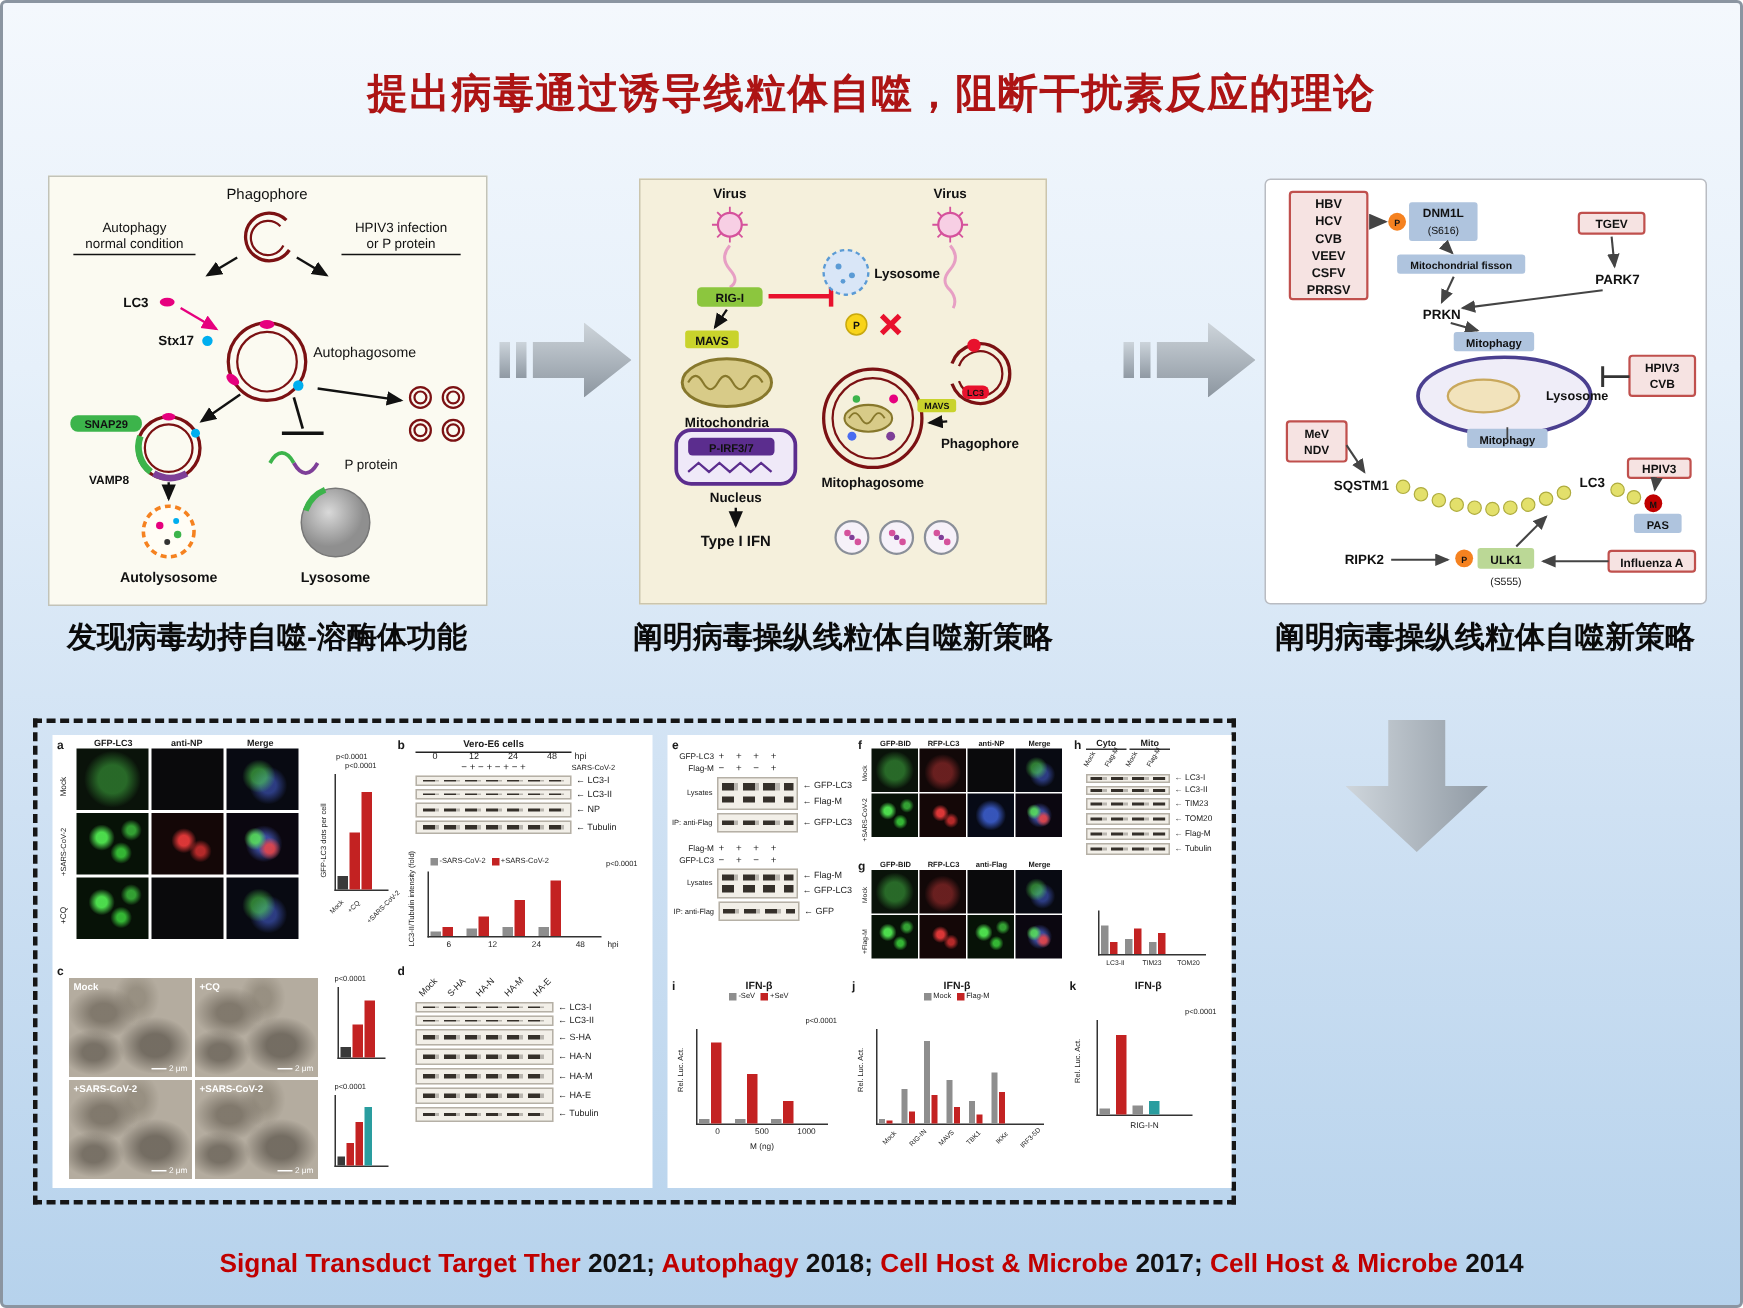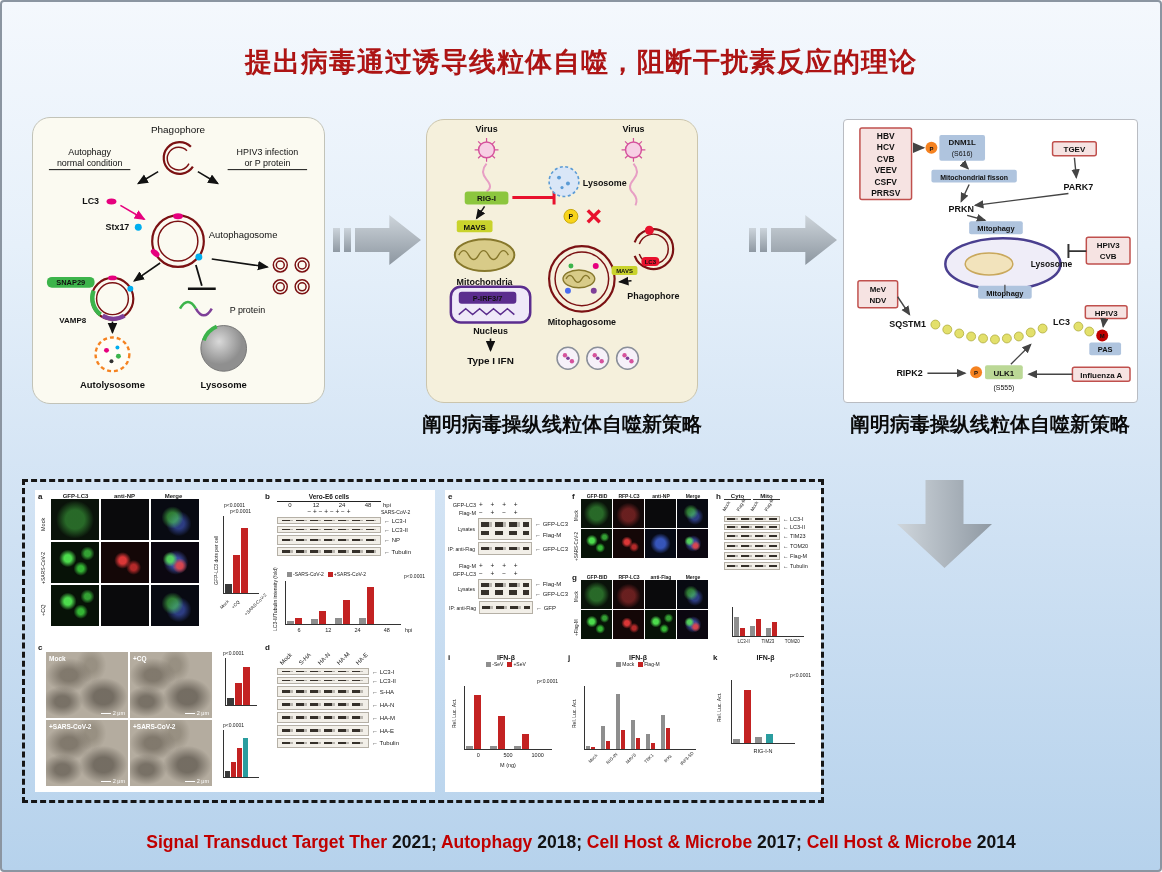--- a/index.html
+++ b/index.html
@@ -1,21 +1,21 @@
 <!DOCTYPE html>
 <html><head>
 <meta charset="utf-8">
 <style>
 *{box-sizing:border-box;margin:0;padding:0}
 html,body{width:1162px;height:872px}
 body{font-family:"Liberation Sans","DejaVu Sans",sans-serif;background:#fff}
 .slide{position:relative;width:1162px;height:872px;border:2px solid #8b95a1;border-radius:4px;overflow:hidden;
  background:linear-gradient(180deg,#f4f8fd 0%,#e6f0fa 28%,#cfe1f3 62%,#b6d2ec 100%)}
 .title{position:absolute;top:42px;left:0;width:100%;text-align:center;font-size:27px;font-weight:800;color:#ad1414;letter-spacing:1px}
-.panel{position:absolute;border-radius:18px;overflow:hidden}
+.panel{position:absolute;border-radius:0;overflow:hidden}
 .p1{left:30px;top:115px;width:293px;height:287px;background:#fbfaf1;border:1px solid #c2c3b8}
 .p2{left:424px;top:117px;width:272px;height:284px;background:#f5f0dc;border:1px solid #cbc5ad}
 .p3{left:841px;top:117px;width:295px;height:284px;background:#fff;border:1px solid #b9bcc2;border-radius:4px}
 .panel svg{width:100%;height:100%;display:block}
 svg text{font-family:"Liberation Sans","DejaVu Sans",sans-serif;fill:#111}
 .s6{font-size:6px}.s7{font-size:7px}.s75{font-size:7.5px}.s8{font-size:8px}.s85{font-size:8.5px}.s9{font-size:9px}.s95{font-size:9.5px}.s10{font-size:10px}
 .w6{font-weight:600}.w7{font-weight:700}
 .ring{fill:none;stroke:#7b1113;stroke-width:2.2}
 .ring2{fill:none;stroke:#7b1113;stroke-width:1.5}
 .blockarrow{position:absolute;top:213px;width:88px;height:50px}
@@ -380,20 +380,21 @@
       <text x="161" y="257.5" fill="#9e3b36" class="s8 w7" text-anchor="middle">ULK1</text>
       <text x="161" y="272" fill="#9e3b36" class="s7" text-anchor="middle">(S555)</text>
       <rect x="230" y="249" width="58" height="14" rx="2" fill="#f6e3e2" stroke="#c0504d" stroke-width="1.5"></rect>
       <text x="259" y="259.5" fill="#9e3b36" class="s8 w7" text-anchor="middle">Influenza A</text>
       <line x1="230" y1="256" x2="186" y2="256" stroke="#444" stroke-width="1.4" marker-end="url(#ar3)"></line>
       <line x1="168" y1="246" x2="188" y2="226" stroke="#444" stroke-width="1.4" marker-end="url(#ar3)"></line>
       <line x1="162" y1="166" x2="162" y2="174" stroke="#444" stroke-width="1.2"></line>
     </svg>
   </div>
 
+  <div class="caption c1">发现病毒劫持自噬-溶酶体功能</div>
   <div class="caption c2">阐明病毒操纵线粒体自噬新策略</div>
   <div class="caption c3">阐明病毒操纵线粒体自噬新策略</div>
 
   <div class="dashedbox"></div>
 
   <div class="fg fg1">
 
     <div class="fp" style="left:3px;top:3px;width:174px;height:148px">
       <span class="plab">a</span>
       <div style="margin-left:13px;display:flex">

